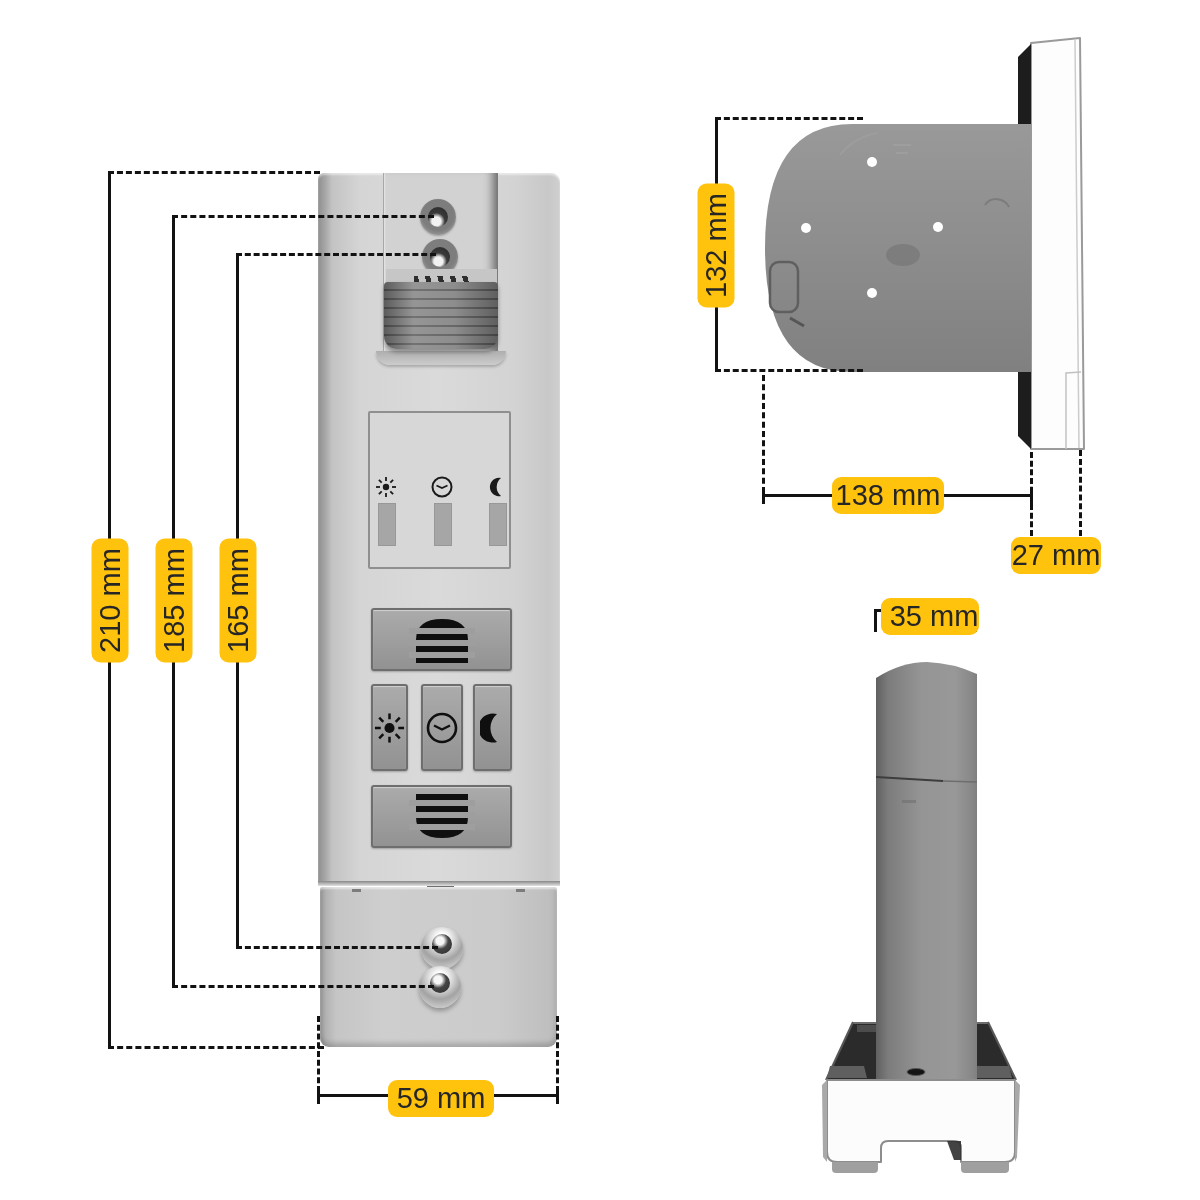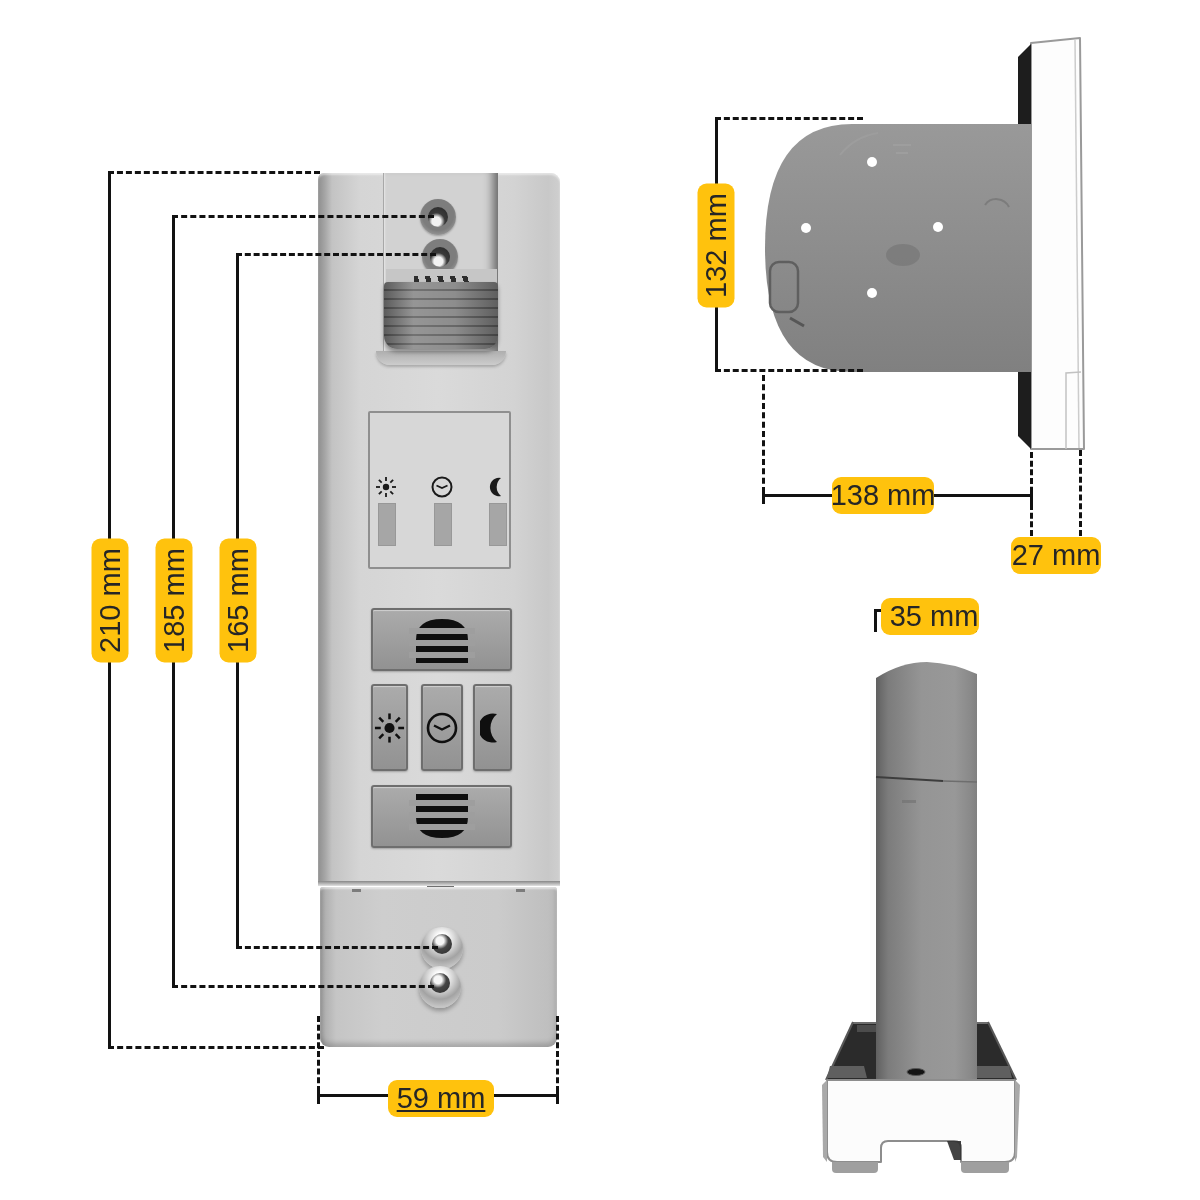--- a/index.html
+++ b/index.html
@@ -11,21 +11,21 @@
   .vline{position:absolute;width:3px;background:#121212;}
   .hline{position:absolute;height:3px;background:#121212;}
   .hdash{position:absolute;height:0;border-top:3px dashed #121212;}
   .vdash{position:absolute;width:0;border-left:3px dashed #121212;}
   .tick{position:absolute;background:#121212;}
 
   .dim-label{position:absolute;display:flex;align-items:center;justify-content:center;
              background:#FFC20D;color:#262626;border-radius:9px;
              font-size:29px;font-weight:500;white-space:nowrap;z-index:30;}
   .lab-h{width:106px;height:37px;}
-  .lab-h-wide{width:102px;height:37px;text-align:right;}
+  .lab-h-wide{width:112px;height:37px;text-align:right;}
   .lab-h-sm{width:90px;height:37px;}
   .rot{width:124px;height:37px;transform:rotate(-90deg);transform-origin:center;}
 
   
   .fv-body{position:absolute;left:318px;top:173px;width:242px;height:712px;
     border-radius:6px 9px 2px 2px;
     background:linear-gradient(90deg,#8e8e8e 0px,#a6a6a6 7px,#c3c3c3 14px,#d5d5d5 42px,
                #dadada 120px,#d3d3d3 196px,#c8c8c8 230px,#cf’cfcf 242px);
     background:linear-gradient(90deg,#8e8e8e 0px,#a6a6a6 7px,#c3c3c3 14px,#d5d5d5 42px,
                #dadada 120px,#d3d3d3 196px,#c8c8c8 230px,#cfcfcf 242px);
@@ -211,21 +211,21 @@
 
     <div class="dim-label rot" style="left:48px;top:582px;">210 mm</div>
     <div class="dim-label rot" style="left:112px;top:582px;">185 mm</div>
     <div class="dim-label rot" style="left:176px;top:582px;">165 mm</div>
 
     <div class="vdash" style="left:317px;top:1016px;height:76px;"></div>
     <div class="vdash" style="left:556px;top:1016px;height:76px;"></div>
     <div class="hline" style="left:318px;top:1094px;width:241px;"></div>
     <div class="tick" style="left:317px;top:1087px;width:3px;height:17px;"></div>
     <div class="tick" style="left:556px;top:1087px;width:3px;height:17px;"></div>
-    <div class="dim-label lab-h" style="left:388px;top:1080px;text-decoration:underline;">59 mm</div>
+    <div class="dim-label lab-h" style="left:388px;top:1080px;">59 mm</div>
   </div>
 
   <svg class="abs" style="left:700px;top:30px;" width="400" height="430" viewBox="700 30 400 430">
     <defs>
       <linearGradient id="gBody" x1="0" y1="0" x2="0" y2="1">
         <stop offset="0" stop-color="#999999"></stop>
           <stop offset="0.5" stop-color="#8d8d8d"></stop>
         <stop offset="1" stop-color="#808080"></stop>
       </linearGradient>
     </defs>

